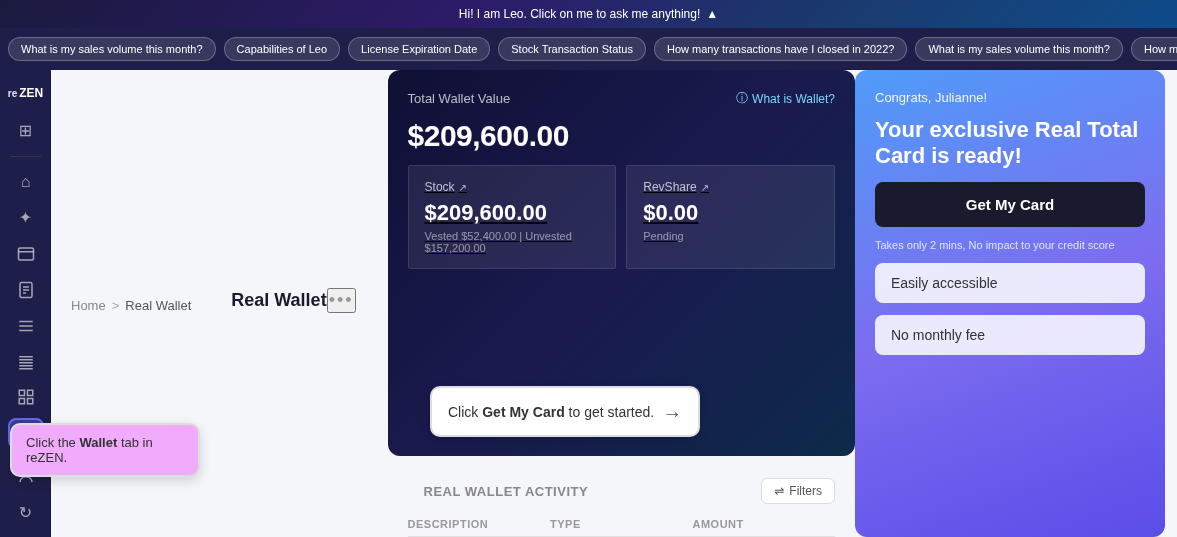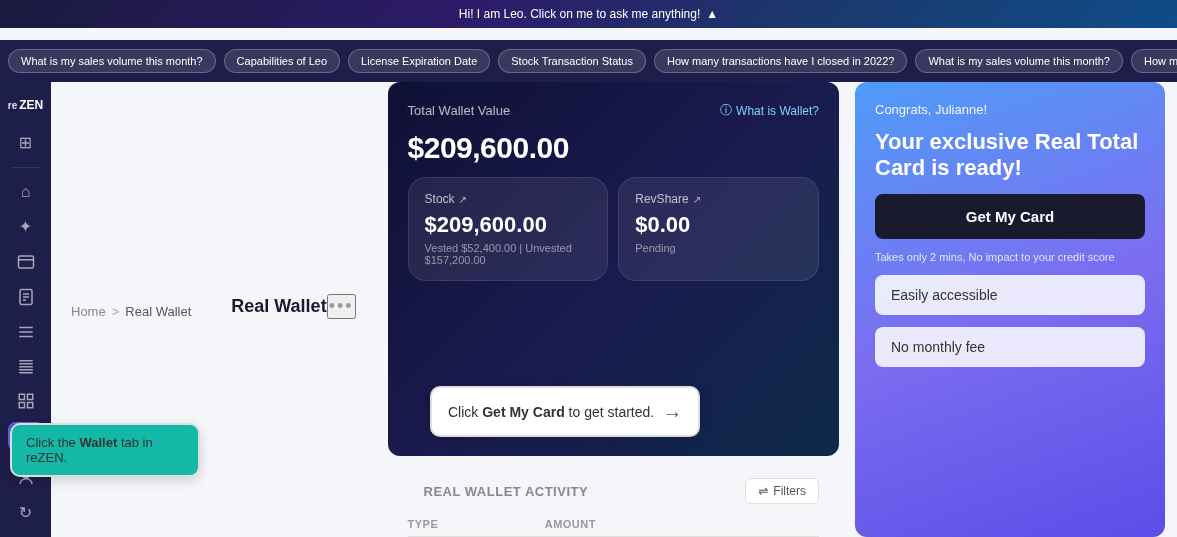--- a/index.html
+++ b/index.html
@@ -22,21 +22,20 @@
 
     
     .pills-bar {
       background: #1e1e4a;
       padding: 8px 60px 8px 8px;
       display: flex;
       align-items: center;
       gap: 8px;
       overflow: hidden;
       min-height: 42px;
-      margin-top: 12px;
     }
     .pill {
       background: rgba(255,255,255,0.12);
       border: 1px solid rgba(255,255,255,0.25);
       border-radius: 20px;
       color: white;
       font-size: 11px;
       padding: 5px 12px;
       white-space: nowrap;
       cursor: pointer;
@@ -118,21 +117,20 @@
       display: flex;
       align-items: center;
       justify-content: space-between;
     }
     .page-title { font-size: 18px; font-weight: 700; color: #1a1a2e; }
     .more-btn { color: #999; font-size: 18px; cursor: pointer; letter-spacing: 2px; }
 
     
     .wallet-columns {
       display: flex;
-      gap: 16px;
       padding: 0 12px;
       flex: 1;
       overflow: hidden;
     }
 
     
     .wallet-card {
       background: linear-gradient(135deg, #0f1035 0%, #1a1a4e 50%, #0d2a4a 100%);
       border-radius: 12px;
       padding: 20px;
@@ -156,24 +154,25 @@
       align-items: center;
       gap: 4px;
     }
     .wallet-total { color: white; font-size: 30px; font-weight: 800; letter-spacing: -0.5px; }
     .wallet-sub-cards {
       display: flex;
       gap: 10px;
     }
     .wallet-sub-card {
       background: rgba(255,255,255,0.08);
-      border-radius: 18px;
+      border-radius: 2px;
       padding: 14px 16px;
       flex: 1;
       border: 1px solid rgba(255,255,255,0.1);
+      text-decoration: underline;
     }
     .sub-card-title {
       color: rgba(255,255,255,0.7);
       font-size: 12px;
       display: flex;
       align-items: center;
       gap: 4px;
       margin-bottom: 6px;
     }
     .external-link-icon { font-size: 10px; }
@@ -386,41 +385,42 @@
 
         <div class="activity-section">
           <div class="activity-header">
             <span class="activity-title">Real Wallet Activity</span>
             <button class="filters-btn">
               <span>⇌</span>
               <span>Filters</span>
             </button>
           </div>
           <div class="table-header">
+            <span class="table-col">DESCRIPTION</span>
             <span class="table-col">TYPE</span>
             <span class="table-col">AMOUNT</span>
           </div>
         </div>
       </div>
 
       <div class="promo-card">
         <div class="promo-congrats">Congrats, Julianne!</div>
         <div class="promo-title">Your exclusive Real Total Card is ready!</div>
         <button class="get-card-btn">Get My Card</button>
         <div class="promo-note">Takes only 2 mins, No impact to your credit score</div>
         <div class="promo-feature">Easily accessible</div>
         <div class="promo-feature">No monthly fee</div>
       </div>
     </div>
   </div>
 </div>
 
 <div style="position:fixed; bottom:60px; left:0; right:0; pointer-events:none; z-index:200;">
 
-  <div style="position:absolute; bottom:0; left:10px; background:#14b8a6; border:2px solid #ddd; border-radius:10px; padding:10px 14px; font-size:13px; color:#333; max-width:190px; box-shadow:0 4px 12px rgba(0,0,0,0.15);">
+  <div style="position:absolute; bottom:0; left:10px; background:#f0abfc; border:2px solid #ddd; border-radius:10px; padding:10px 14px; font-size:13px; color:#333; max-width:190px; box-shadow:0 4px 12px rgba(0,0,0,0.15);">
     Click the <strong>Wallet</strong> tab in reZEN.
   </div>
 
   <div style="position:absolute; bottom:40px; left:430px; background:white; border:2px solid #ddd; border-radius:10px; padding:12px 16px; font-size:14px; color:#333; box-shadow:0 4px 12px rgba(0,0,0,0.15); display:flex; align-items:center; gap:8px;text-align:center;">
     <span>Click <strong>Get My Card</strong> to get started.</span>
     <span style="font-size:20px; color:#555;">→</span>
   </div>
 </div>
 
 </body></html>

